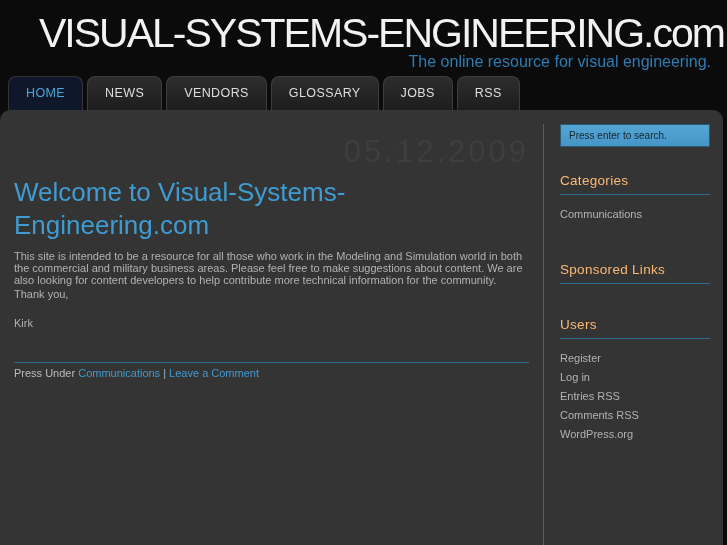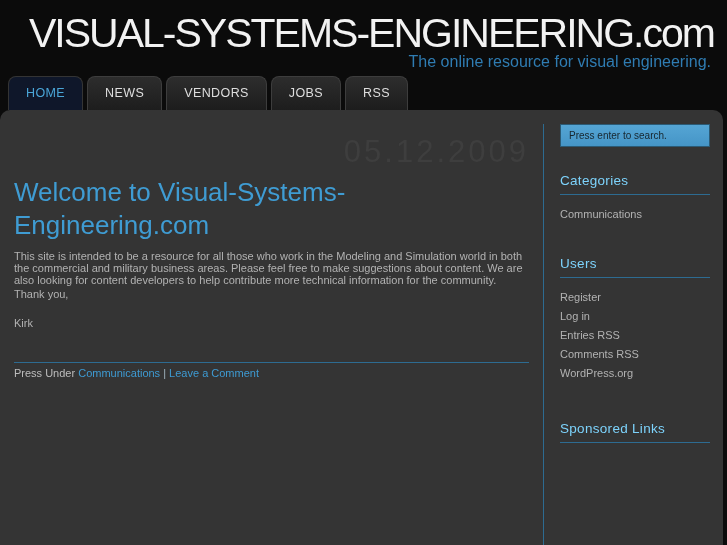--- a/index.html
+++ b/index.html
@@ -7,21 +7,21 @@
   body {
     background: #0b0b0b;
     font-family: "Liberation Sans", "DejaVu Sans", sans-serif;
     -webkit-font-smoothing: antialiased;
   }
   .page { width: 727px; height: 545px; display: flex; flex-direction: column; }
 
   
   .site-header { padding-top: 10px; }
   .site-title {
-    padding-left: 29px;
+    padding-left: 39px;
     font-size: 41px;
     letter-spacing: -2px;
     line-height: 46px;
     color: #f2f2f2;
     white-space: nowrap;
   }
   .site-tagline {
     text-align: right;
     padding-right: 16px;
     margin-top: -3px;
@@ -121,21 +121,21 @@
     color: #17262e;
     padding: 0 8px;
     outline: none;
   }
   .search-input::placeholder { color: #17262e; opacity: 1; }
 
   .side-section h2 {
     font-size: 13.5px;
     font-weight: 400;
     letter-spacing: 0.3px;
-    color: #7dd3fc;
+    color: #fdba74;
     padding-bottom: 6px;
     border-bottom: 1px solid #2d6b91;
   }
   .side-section.categories { margin-top: 26px; }
   .side-section.users { margin-top: 33px; }
   .side-section.sponsored { margin-top: 39px; }
   .side-links { list-style: none; margin-top: 9px; }
   .side-links li { line-height: 17px; }
   .side-links a {
     font-size: 11px;
@@ -151,20 +151,21 @@
 
   <header class="site-header">
     <div class="site-title">VISUAL-SYSTEMS-ENGINEERING.com</div>
     <div class="site-tagline">The online resource for visual engineering.</div>
   </header>
 
   <nav class="tabs">
     <a class="tab active">HOME</a>
     <a class="tab">NEWS</a>
     <a class="tab">VENDORS</a>
+    <a class="tab">GLOSSARY</a>
     <a class="tab">JOBS</a>
     <a class="tab">RSS</a>
   </nav>
 
   <div class="panel">
 
     <main class="main-col">
       <div class="post-date">05.12.2009</div>
       <h1 class="post-title pre">Welcome to Visual-Systems-
 Engineering.com</h1>
@@ -188,40 +189,40 @@
 
       <section class="side-section categories">
         <h2>Categories</h2>
         <ul class="side-links">
           <li>
             <a>Communications</a>
           </li>
         </ul>
       </section>
 
+      <section class="side-section sponsored">
+        <h2>Sponsored Links</h2>
+      </section>
+
       <section class="side-section users">
         <h2>Users</h2>
         <ul class="side-links">
           <li>
             <a>Register</a>
           </li>
           <li>
             <a>Log in</a>
           </li>
           <li>
             <a>Entries RSS</a>
           </li>
           <li>
             <a>Comments RSS</a>
           </li>
           <li>
             <a>WordPress.org</a>
           </li>
         </ul>
       </section>
-
-      <section class="side-section sponsored">
-        <h2>Sponsored Links</h2>
-      </section>
     </aside>
 
   </div>
 </div>
 
 </body></html>

